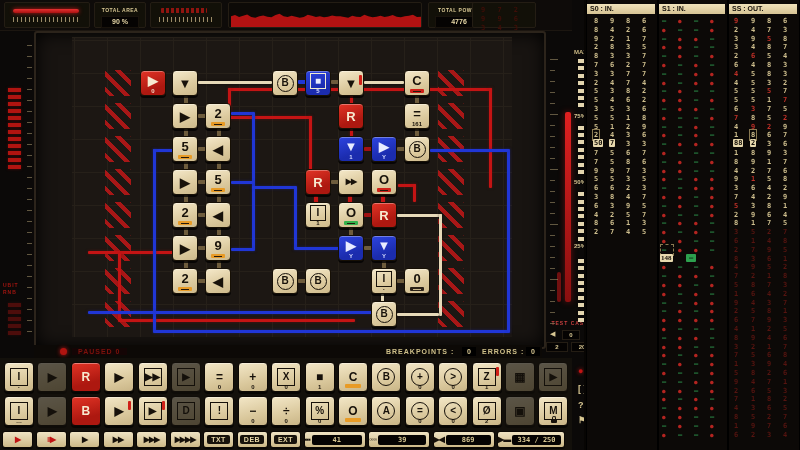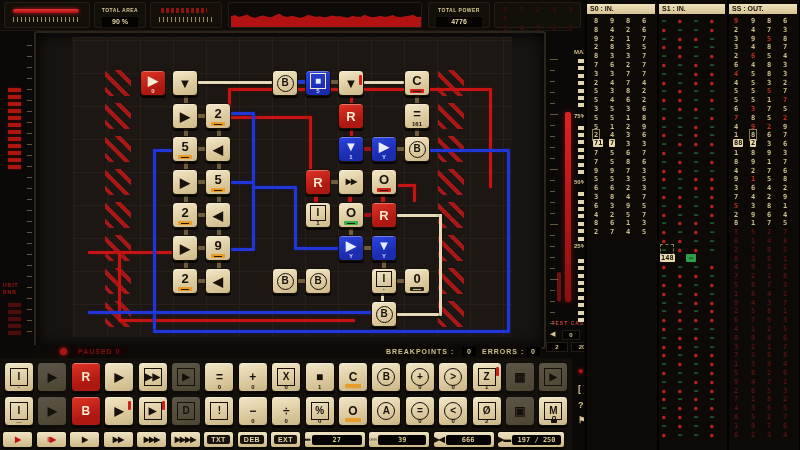--- a/index.html
+++ b/index.html
@@ -143,21 +143,21 @@
     </div>
     <div class="panel" style="left:228px;width:194px;background:#0d0a07;">
       <svg id="wave" width="190" height="22" style="position:absolute;left:2px;top:2px;">
           <polygon points="0,22 0.0,11.2 4.0,10.1 8.1,12.0 12.1,10.7 16.2,9.4 20.2,12.0 24.3,12.8 28.3,11.2 32.3,10.4 36.4,11.7 40.4,12.3 44.5,10.1 48.5,8.8 52.6,11.2 56.6,12.0 60.6,10.7 64.7,11.7 68.7,12.8 72.8,12.0 76.8,9.8 80.9,10.7 84.9,12.0 88.9,11.2 93.0,12.3 97.0,11.7 101.1,10.4 105.1,11.2 109.1,11.2 113.2,12.0 117.2,12.8 121.3,10.7 125.3,11.7 129.4,12.0 133.4,9.8 137.4,11.2 141.5,12.3 145.5,11.7 149.6,10.7 153.6,12.0 157.7,11.2 161.7,10.1 165.7,11.7 169.8,12.3 173.8,11.2 177.9,10.7 181.9,9.8 186.0,12.0 190.0,11.7 190,22" fill="#b31212"></polygon>
         </svg>
     </div>
     <div class="panel" style="left:428px;width:62px;">
       <div class="plabel">TOTAL POWER</div>
       <div class="pval">4776</div>
     </div>
-    <div class="panel" style="left:494px;width:87px;">
+    <div class="panel" style="left:472px;width:64px;">
       <div id="dimdigits" class="mono">
           <div>9 7 2 9 9 6</div>
           <div>3 4 3 2 5 8</div>
         </div>
     </div>
   </div>
 
   <div id="leftstrip">
     <div class="redtxt" style="top:251px;">UBIT</div>
     <div class="redtxt" style="top:258px;">RNB</div>
@@ -434,33 +434,33 @@
         <span class="chipt">TXT</span>
       </div>
       <div class="tbs" style="left: 236.5px; top: 73px; width: 31px; height: 17px; position: absolute;">
         <span class="chipt">DEB</span>
       </div>
       <div class="tbs" style="left: 270px; top: 73px; width: 31px; height: 17px; position: absolute;">
         <span class="chipt">EXT</span>
       </div>
       <div class="tbs" style="left: 303.5px; top: 73px; width: 62px; height: 17px; position: absolute;">
         <span class="g">▪▪▪</span>
-        <span class="disp mono">27</span>
+        <span class="disp mono">41</span>
       </div>
       <div class="tbs" style="left: 368px; top: 73px; width: 62px; height: 17px; position: absolute;">
         <span class="g">◦◦◦◦</span>
         <span class="disp mono">39</span>
       </div>
       <div class="tbs" style="left: 432.5px; top: 73px; width: 62px; height: 17px; position: absolute;">
         <span class="g">▶◀</span>
-        <span class="disp mono">666</span>
+        <span class="disp mono">869</span>
       </div>
       <div class="tbs" style="left: 497px; top: 73px; width: 68px; height: 17px; position: absolute;">
         <span class="g">▶▬</span>
-        <span class="disp mono">197 / 250</span>
+        <span class="disp mono">334 / 250</span>
       </div>
     </div>
   <div id="sideicons">
       <div class="sic" style="left: 6px; top: 8px; position: absolute; color: rgb(192, 20, 20); text-shadow: rgb(192, 24, 24) 0px 0px 4px;">●</div>
       <div class="sic" style="left: 6px; top: 26px; position: absolute;">[ ]</div>
       <div class="sic" style="left: 6px; top: 42px; position: absolute;">?</div>
       <div class="sic" style="left: 6px; top: 57px; position: absolute;">⚑</div>
     </div>
 
   <div id="colsarea">
@@ -515,21 +515,21 @@
       <div class="scell mono" style="left: 42px; top: 113.8px; position: absolute;">1</div>
       <div class="scell mono" style="left: 58px; top: 113.8px; position: absolute;">8</div>
       <div class="scell mono" style="left: 10px; top: 122.6px; position: absolute;">5</div>
       <div class="scell mono" style="left: 26px; top: 122.6px; position: absolute;">1</div>
       <div class="scell mono" style="left: 42px; top: 122.6px; position: absolute;">2</div>
       <div class="scell mono" style="left: 58px; top: 122.6px; position: absolute;">9</div>
       <div class="scell mono boxed" style="left: 10px; top: 131.4px; position: absolute;">2</div>
       <div class="scell mono" style="left: 26px; top: 131.4px; position: absolute;">4</div>
       <div class="scell mono" style="left: 42px; top: 131.4px; position: absolute;">3</div>
       <div class="scell mono" style="left: 58px; top: 131.4px; position: absolute;">6</div>
-      <div class="scell inv mono" style="left: 9px; top: 139.2px; position: absolute;">71</div>
+      <div class="scell inv mono" style="left: 9px; top: 139.2px; position: absolute;">50</div>
       <div class="scell inv mono" style="left: 25px; top: 139.2px; position: absolute;">7</div>
       <div class="scell mono" style="left: 42px; top: 140.2px; position: absolute;">3</div>
       <div class="scell mono" style="left: 58px; top: 140.2px; position: absolute;">3</div>
       <div class="scell mono" style="left: 10px; top: 149px; position: absolute;">7</div>
       <div class="scell mono" style="left: 26px; top: 149px; position: absolute;">5</div>
       <div class="scell mono" style="left: 42px; top: 149px; position: absolute;">6</div>
       <div class="scell mono" style="left: 58px; top: 149px; position: absolute;">7</div>
       <div class="scell mono" style="left: 10px; top: 157.8px; position: absolute;">7</div>
       <div class="scell mono" style="left: 26px; top: 157.8px; position: absolute;">5</div>
       <div class="scell mono" style="left: 42px; top: 157.8px; position: absolute;">8</div>
@@ -669,21 +669,21 @@
       <div class="scell mono dot" style="left: 110px; top: 228.2px; position: absolute;">●</div>
       <div class="scell mono dash" style="left: 126px; top: 228.2px; position: absolute;">–</div>
       <div class="scell mono dot" style="left: 78px; top: 237px; position: absolute;">●</div>
       <div class="scell mono dot" style="left: 94px; top: 237px; position: absolute;">●</div>
       <div class="scell mono dash" style="left: 110px; top: 237px; position: absolute;">–</div>
       <div class="scell mono dash" style="left: 126px; top: 237px; position: absolute;">–</div>
       <div class="scell mono dash dashedbox" style="left: 78px; top: 245.8px; position: absolute;">–</div>
       <div class="scell mono dot" style="left: 94px; top: 245.8px; position: absolute;">●</div>
       <div class="scell mono dot" style="left: 110px; top: 245.8px; position: absolute;">●</div>
       <div class="scell mono dash" style="left: 126px; top: 245.8px; position: absolute;">–</div>
-      <div class="scell inv mono" style="left: 76px; top: 253.6px; position: absolute;">148</div>
+      <div class="scell inv mono" style="left: 76px; top: 253.6px; position: absolute; font-family: Liberation Serif, serif;">148</div>
       <div class="scell gbox mono" style="left: 102px; top: 253.6px; position: absolute;">–</div>
       <div class="scell mono dot" style="left: 78px; top: 263.4px; position: absolute;">●</div>
       <div class="scell mono dash" style="left: 94px; top: 263.4px; position: absolute;">–</div>
       <div class="scell mono dash" style="left: 110px; top: 263.4px; position: absolute;">–</div>
       <div class="scell mono dot" style="left: 126px; top: 263.4px; position: absolute;">●</div>
       <div class="scell mono dash" style="left: 78px; top: 272.2px; position: absolute;">–</div>
       <div class="scell mono dot" style="left: 94px; top: 272.2px; position: absolute;">●</div>
       <div class="scell mono dot" style="left: 110px; top: 272.2px; position: absolute;">●</div>
       <div class="scell mono dash" style="left: 126px; top: 272.2px; position: absolute;">–</div>
       <div class="scell mono dot" style="left: 78px; top: 281px; position: absolute;">●</div>

